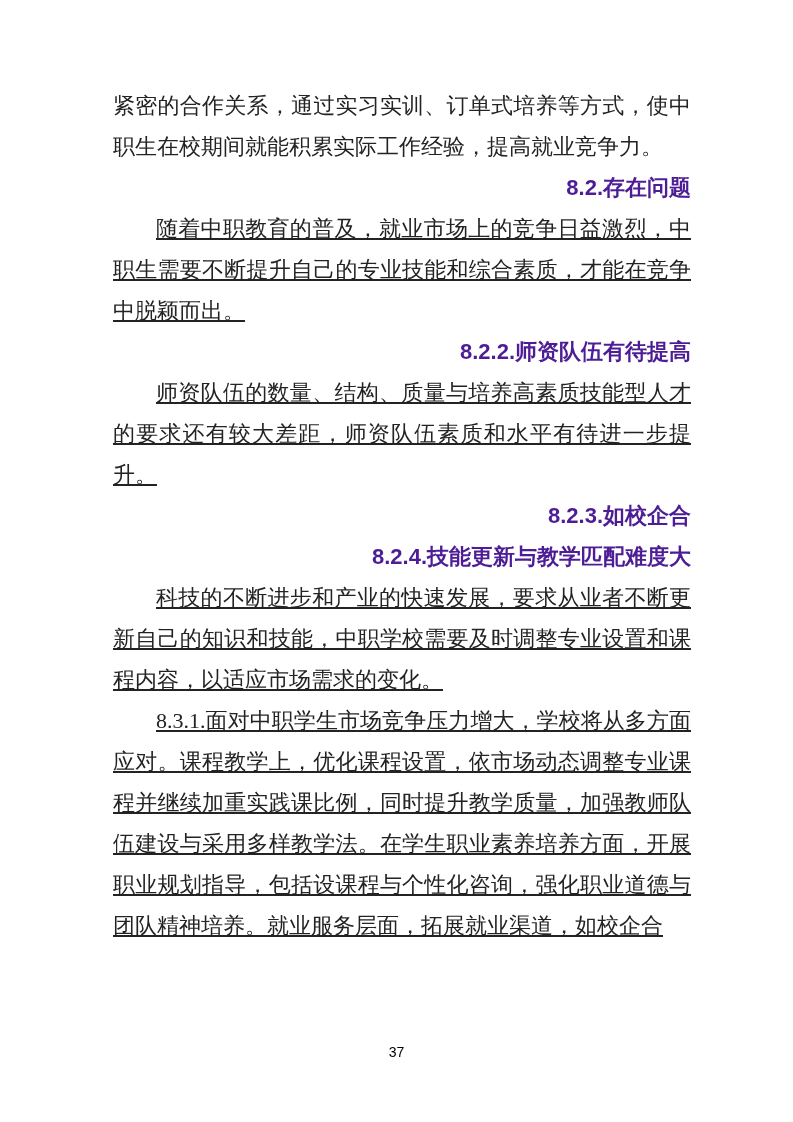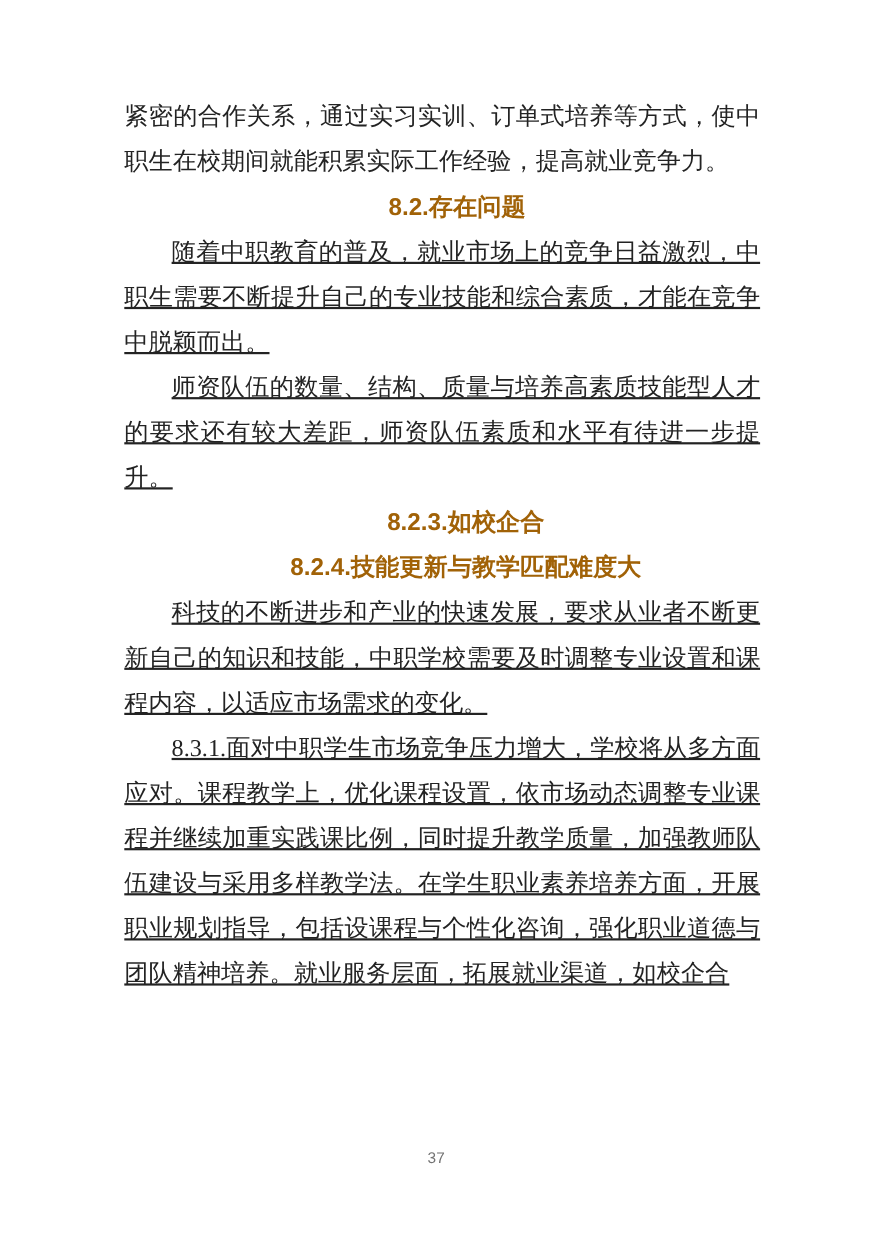--- a/index.html
+++ b/index.html
@@ -37,48 +37,49 @@
     color: #232323;
     font-weight: 400;
   }
   p.block-body.indent {
     text-indent: 43px;
     text-decoration: underline;
   }
   p.block-heading {
     font-family: "Liberation Sans", "DejaVu Sans", sans-serif;
     font-weight: 700;
-    color: #a16207;
-    text-align: center;
+    color: #4c1d95;
+    text-align: right;
   }
   p.block-heading.level-2 {
     text-indent: 27px;
   }
   p.block-heading.level-3 {
     text-indent: 43px;
   }
   .page-number {
     position: absolute;
     bottom: 62px;
     left: 0;
     width: 100%;
     text-align: center;
     font-family: "Liberation Sans", "DejaVu Sans", sans-serif;
     font-size: 14px;
-    color: #737373;
+    color: #000000;
   }
 </style>
 </head>
 <body>
 
 <div class="doc-page">
   <div class="doc-body" id="doc-body">
       <p class="block-body">紧密的合作关系，通过实习实训、订单式培养等方式，使中职生在校期间就能积累实际工作经验，提高就业竞争力。</p>
       <p class="block-heading level-2">8.2.存在问题</p>
       <p class="block-body indent">随着中职教育的普及，就业市场上的竞争日益激烈，中职生需要不断提升自己的专业技能和综合素质，才能在竞争中脱颖而出。</p>
+      <p class="block-heading level-3">8.2.2.师资队伍有待提高</p>
       <p class="block-body indent">师资队伍的数量、结构、质量与培养高素质技能型人才的要求还有较大差距，师资队伍素质和水平有待进一步提升。</p>
       <p class="block-heading level-3">8.2.3.如校企合</p>
       <p class="block-heading level-3">8.2.4.技能更新与教学匹配难度大</p>
       <p class="block-body indent">科技的不断进步和产业的快速发展，要求从业者不断更新自己的知识和技能，中职学校需要及时调整专业设置和课程内容，以适应市场需求的变化。</p>
       <p class="block-body indent">8.3.1.面对中职学生市场竞争压力增大，学校将从多方面应对。课程教学上，优化课程设置，依市场动态调整专业课程并继续加重实践课比例，同时提升教学质量，加强教师队伍建设与采用多样教学法。在学生职业素养培养方面，开展职业规划指导，包括设课程与个性化咨询，强化职业道德与团队精神培养。就业服务层面，拓展就业渠道，如校企合</p>
     </div>
   <div class="page-number">37</div>
 </div>
 
 </body></html>

